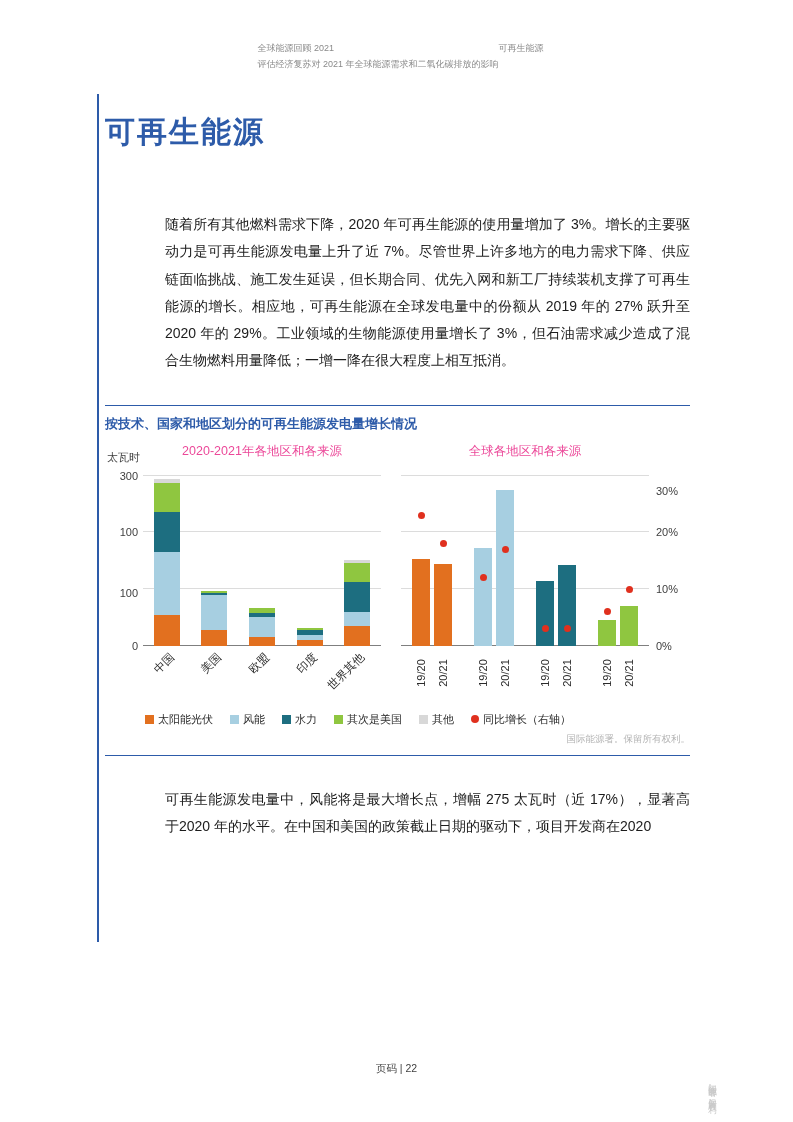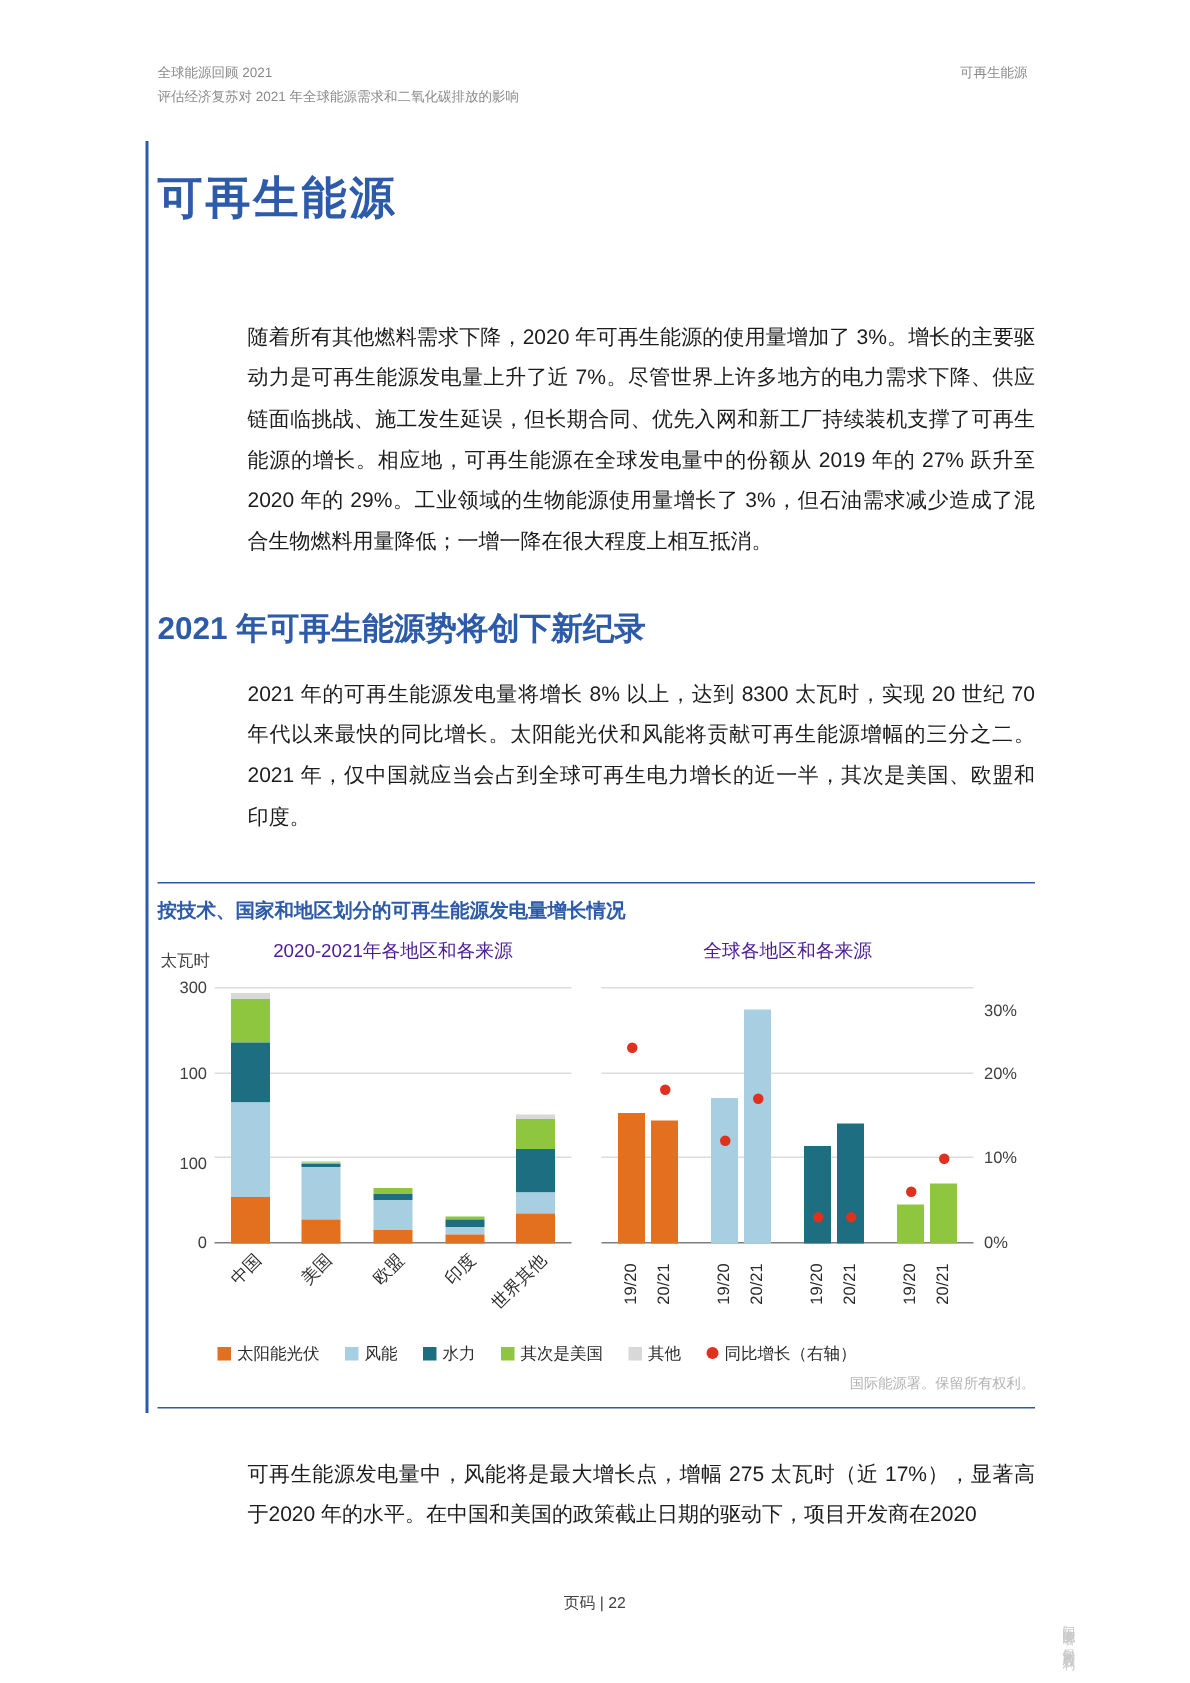--- a/index.html
+++ b/index.html
@@ -1,38 +1,38 @@
 <!DOCTYPE html>
 <html><head>
 <meta charset="utf-8">
 <style>
   * { margin:0; padding:0; box-sizing:border-box; }
   html,body { background:#ffffff; }
   body { font-family:"Liberation Sans","DejaVu Sans",sans-serif; }
   .page { position:relative; width:793px; height:1122px; background:#fff; overflow:hidden; margin:0 auto; }
 
   
-  .page-header { position:absolute; top:40px; left:105px; right:108px; display:flex; justify-content:space-between; font-size:9px; color:#8a8a8a; line-height:1.8; }
+  .page-header { position:absolute; top:40px; left:105px; right:97px; display:flex; justify-content:center; font-size:9px; color:#8a8a8a; line-height:1.8; }
   .page-header .hl { max-width:420px; }
 
   
   .left-rule { position:absolute; left:97px; top:94px; width:2px; height:848px; background:#2d5ba9; }
 
   .content { position:absolute; left:105px; top:112px; width:585px; }
   .page-title { font-size:30px; color:#2d5ba9; font-weight:bold; letter-spacing:2px; margin-bottom:58px; }
   .section-heading { font-size:21px; color:#2d5ba9; font-weight:bold; margin-bottom:16px; }
   .body-text { font-size:14px; color:#1c1c1c; line-height:1.95; text-align:justify; margin-left:60px; margin-bottom:30px; }
 
   
   .figure { margin-top:2px; }
   .figure-topline, .figure-bottomline { height:1px; background:#2d5ba9; }
   .figure-title { color:#2d5ba9; font-weight:bold; font-size:13px; padding:9px 0 10px; }
   .chart-panels { display:flex; }
   .panel { }
-  .panel-title { text-align:center; font-size:12.5px; color:#4c1d95; margin-bottom:16px; }
+  .panel-title { text-align:center; font-size:12.5px; color:#ec4899; margin-bottom:16px; }
   .panel-left .panel-title { padding-left:38px; }
   .panel-right .panel-title { padding-right:38px; }
   .panel-body { display:flex; }
   .plot { position:relative; height:170px; }
   #plot-left { width:238px; }
   #plot-right { width:248px; }
   .panel-gap { width:20px; }
   .gridline { position:absolute; left:0; right:0; height:1px; background:#dcdcdc; }
   .axisline { background:#7f7f7f; }
   .bars-row { position:absolute; left:0; right:0; top:0; bottom:0; display:flex; align-items:flex-end; }
@@ -79,24 +79,20 @@
 
   <div class="left-rule"></div>
 
   <div class="content">
     <h1 class="page-title">可再生能源</h1>
 
     <section>
       <p class="body-text">随着所有其他燃料需求下降，2020 年可再生能源的使用量增加了 3%。增长的主要驱动力是可再生能源发电量上升了近 7%。尽管世界上许多地方的电力需求下降、供应链面临挑战、施工发生延误，但长期合同、优先入网和新工厂持续装机支撑了可再生能源的增长。相应地，可再生能源在全球发电量中的份额从 2019 年的 27% 跃升至 2020 年的 29%。工业领域的生物能源使用量增长了 3%，但石油需求减少造成了混合生物燃料用量降低；一增一降在很大程度上相互抵消。</p>
     </section>
 
-    <section>
-      <h2 class="section-heading">2021 年可再生能源势将创下新纪录</h2>
-      <p class="body-text">2021 年的可再生能源发电量将增长 8% 以上，达到 8300 太瓦时，实现 20 世纪 70 年代以来最快的同比增长。太阳能光伏和风能将贡献可再生能源增幅的三分之二。2021 年，仅中国就应当会占到全球可再生电力增长的近一半，其次是美国、欧盟和印度。</p>
-    </section>
 
     <figure class="figure">
       <div class="figure-topline"></div>
       <div class="figure-title">按技术、国家和地区划分的可再生能源发电量增长情况</div>
 
       <div class="chart-panels">
         <div class="panel panel-left">
           <div class="panel-title">2020-2021年各地区和各来源</div>
           <div class="panel-body">
             <div class="yticks yticks-left" id="yticks-left">

